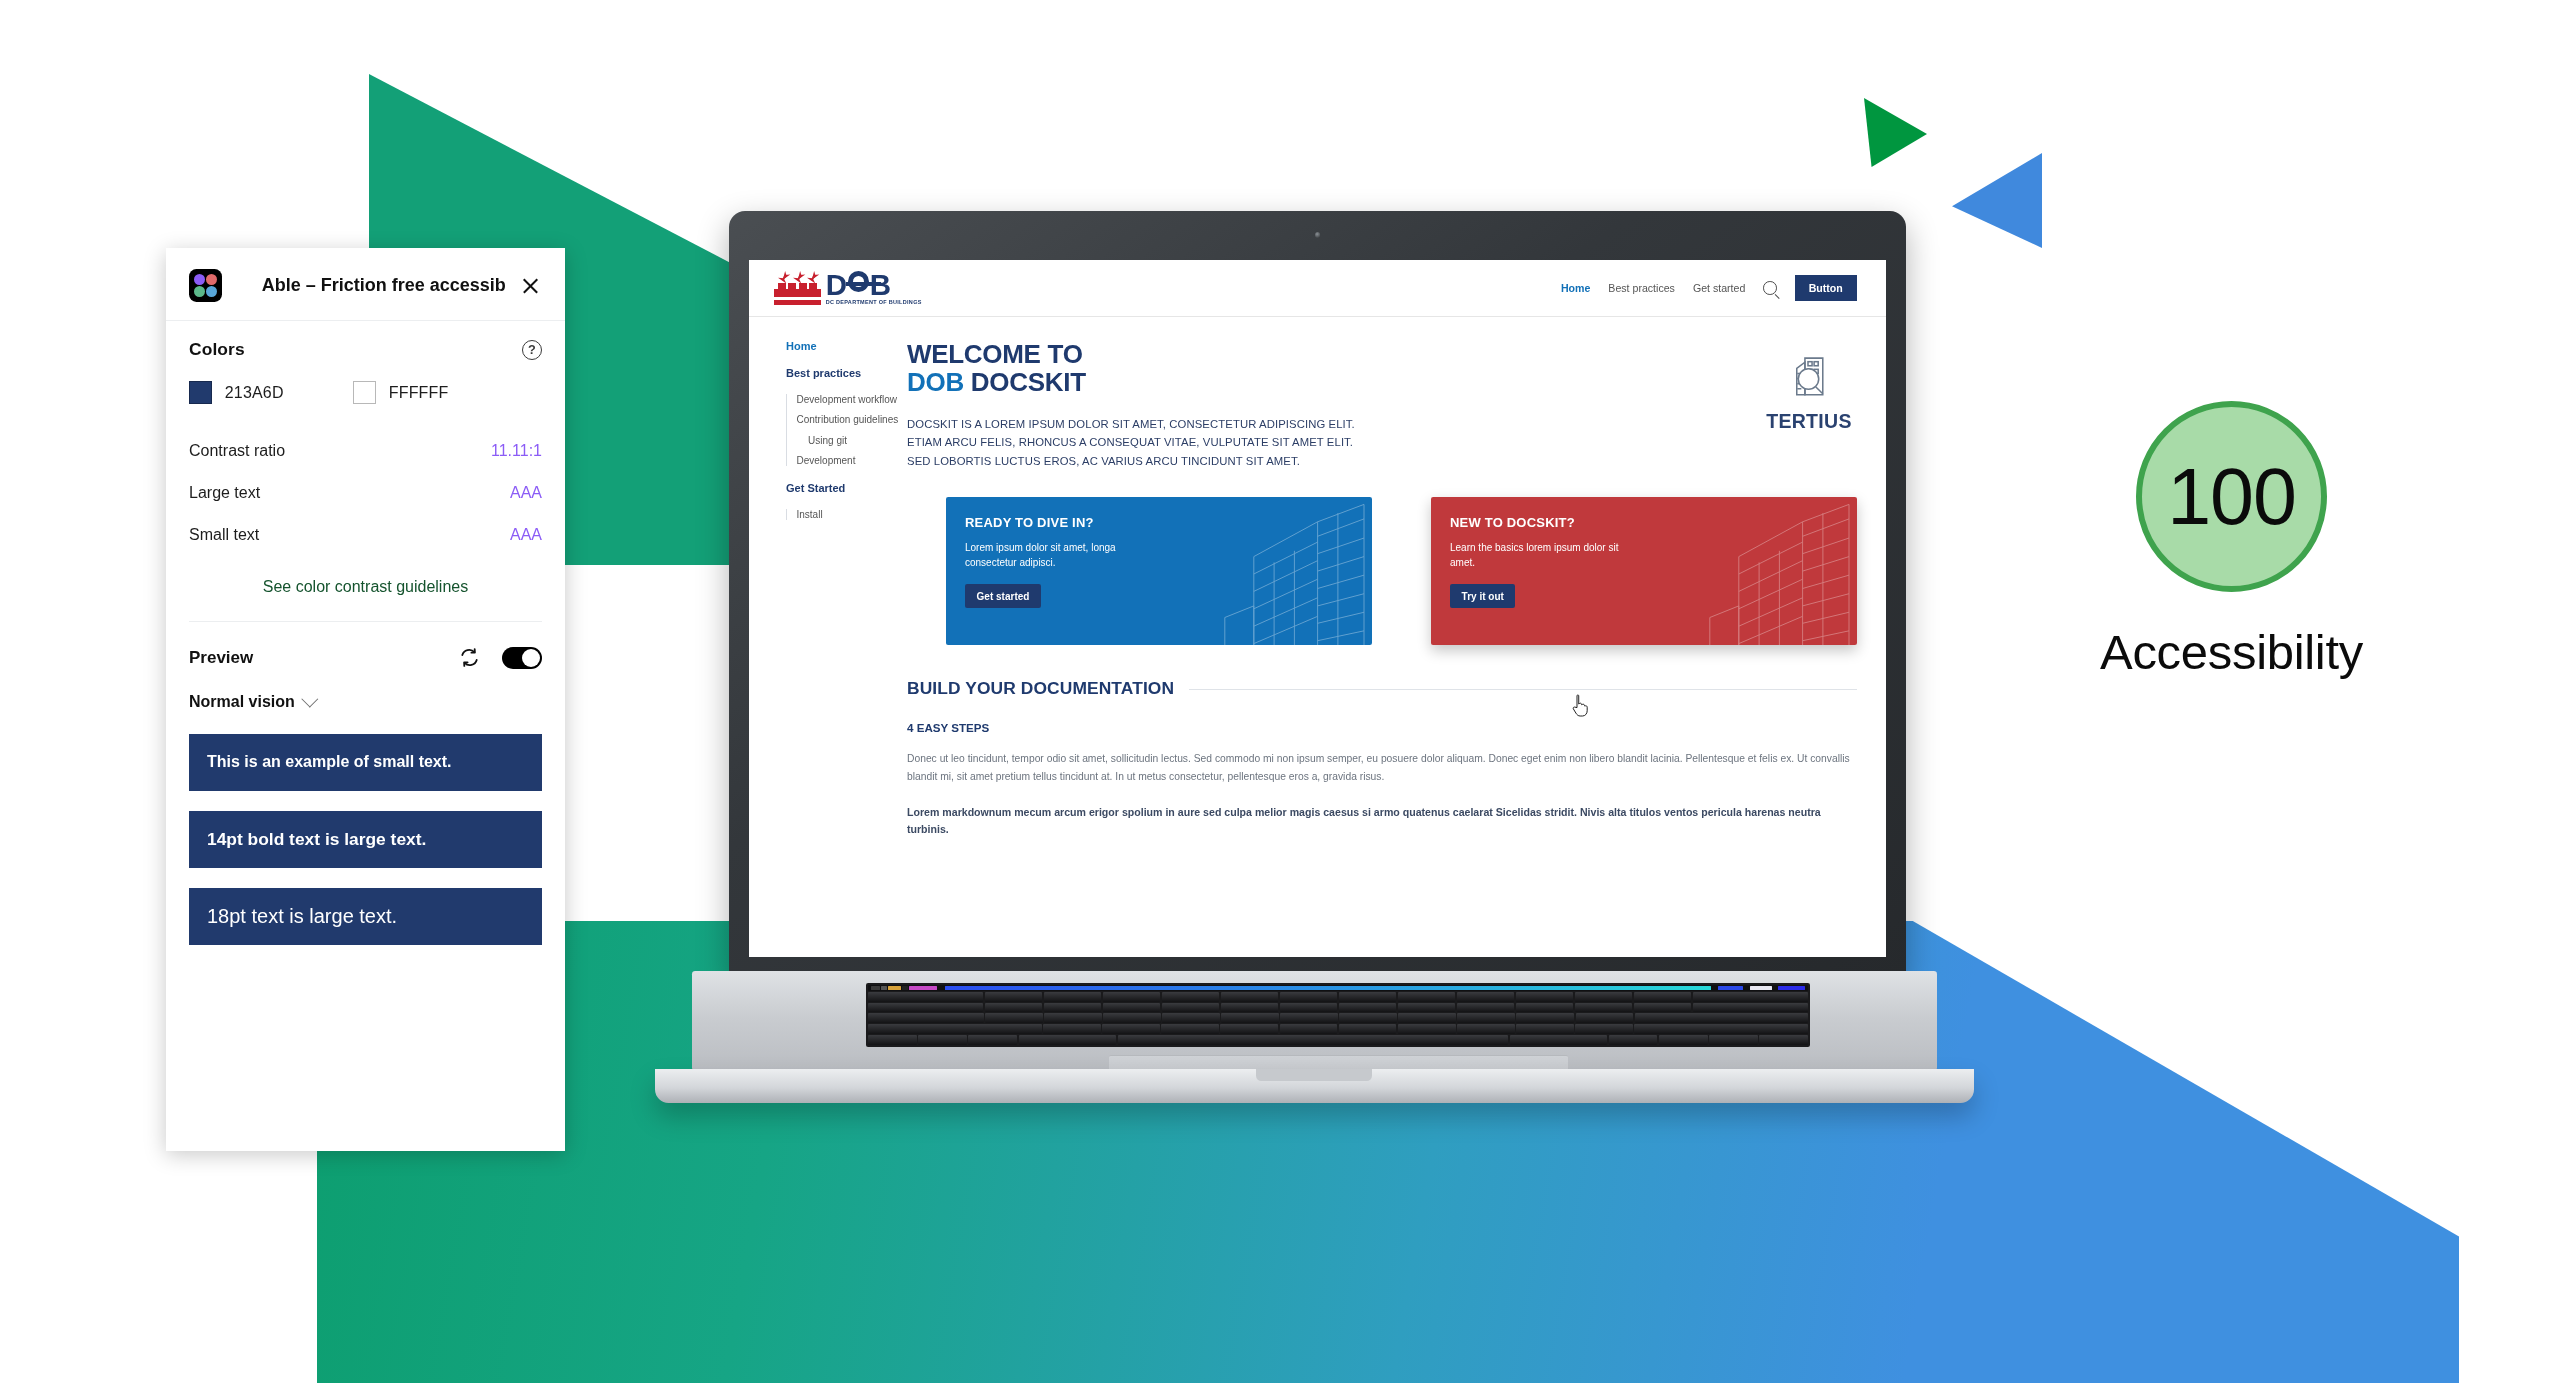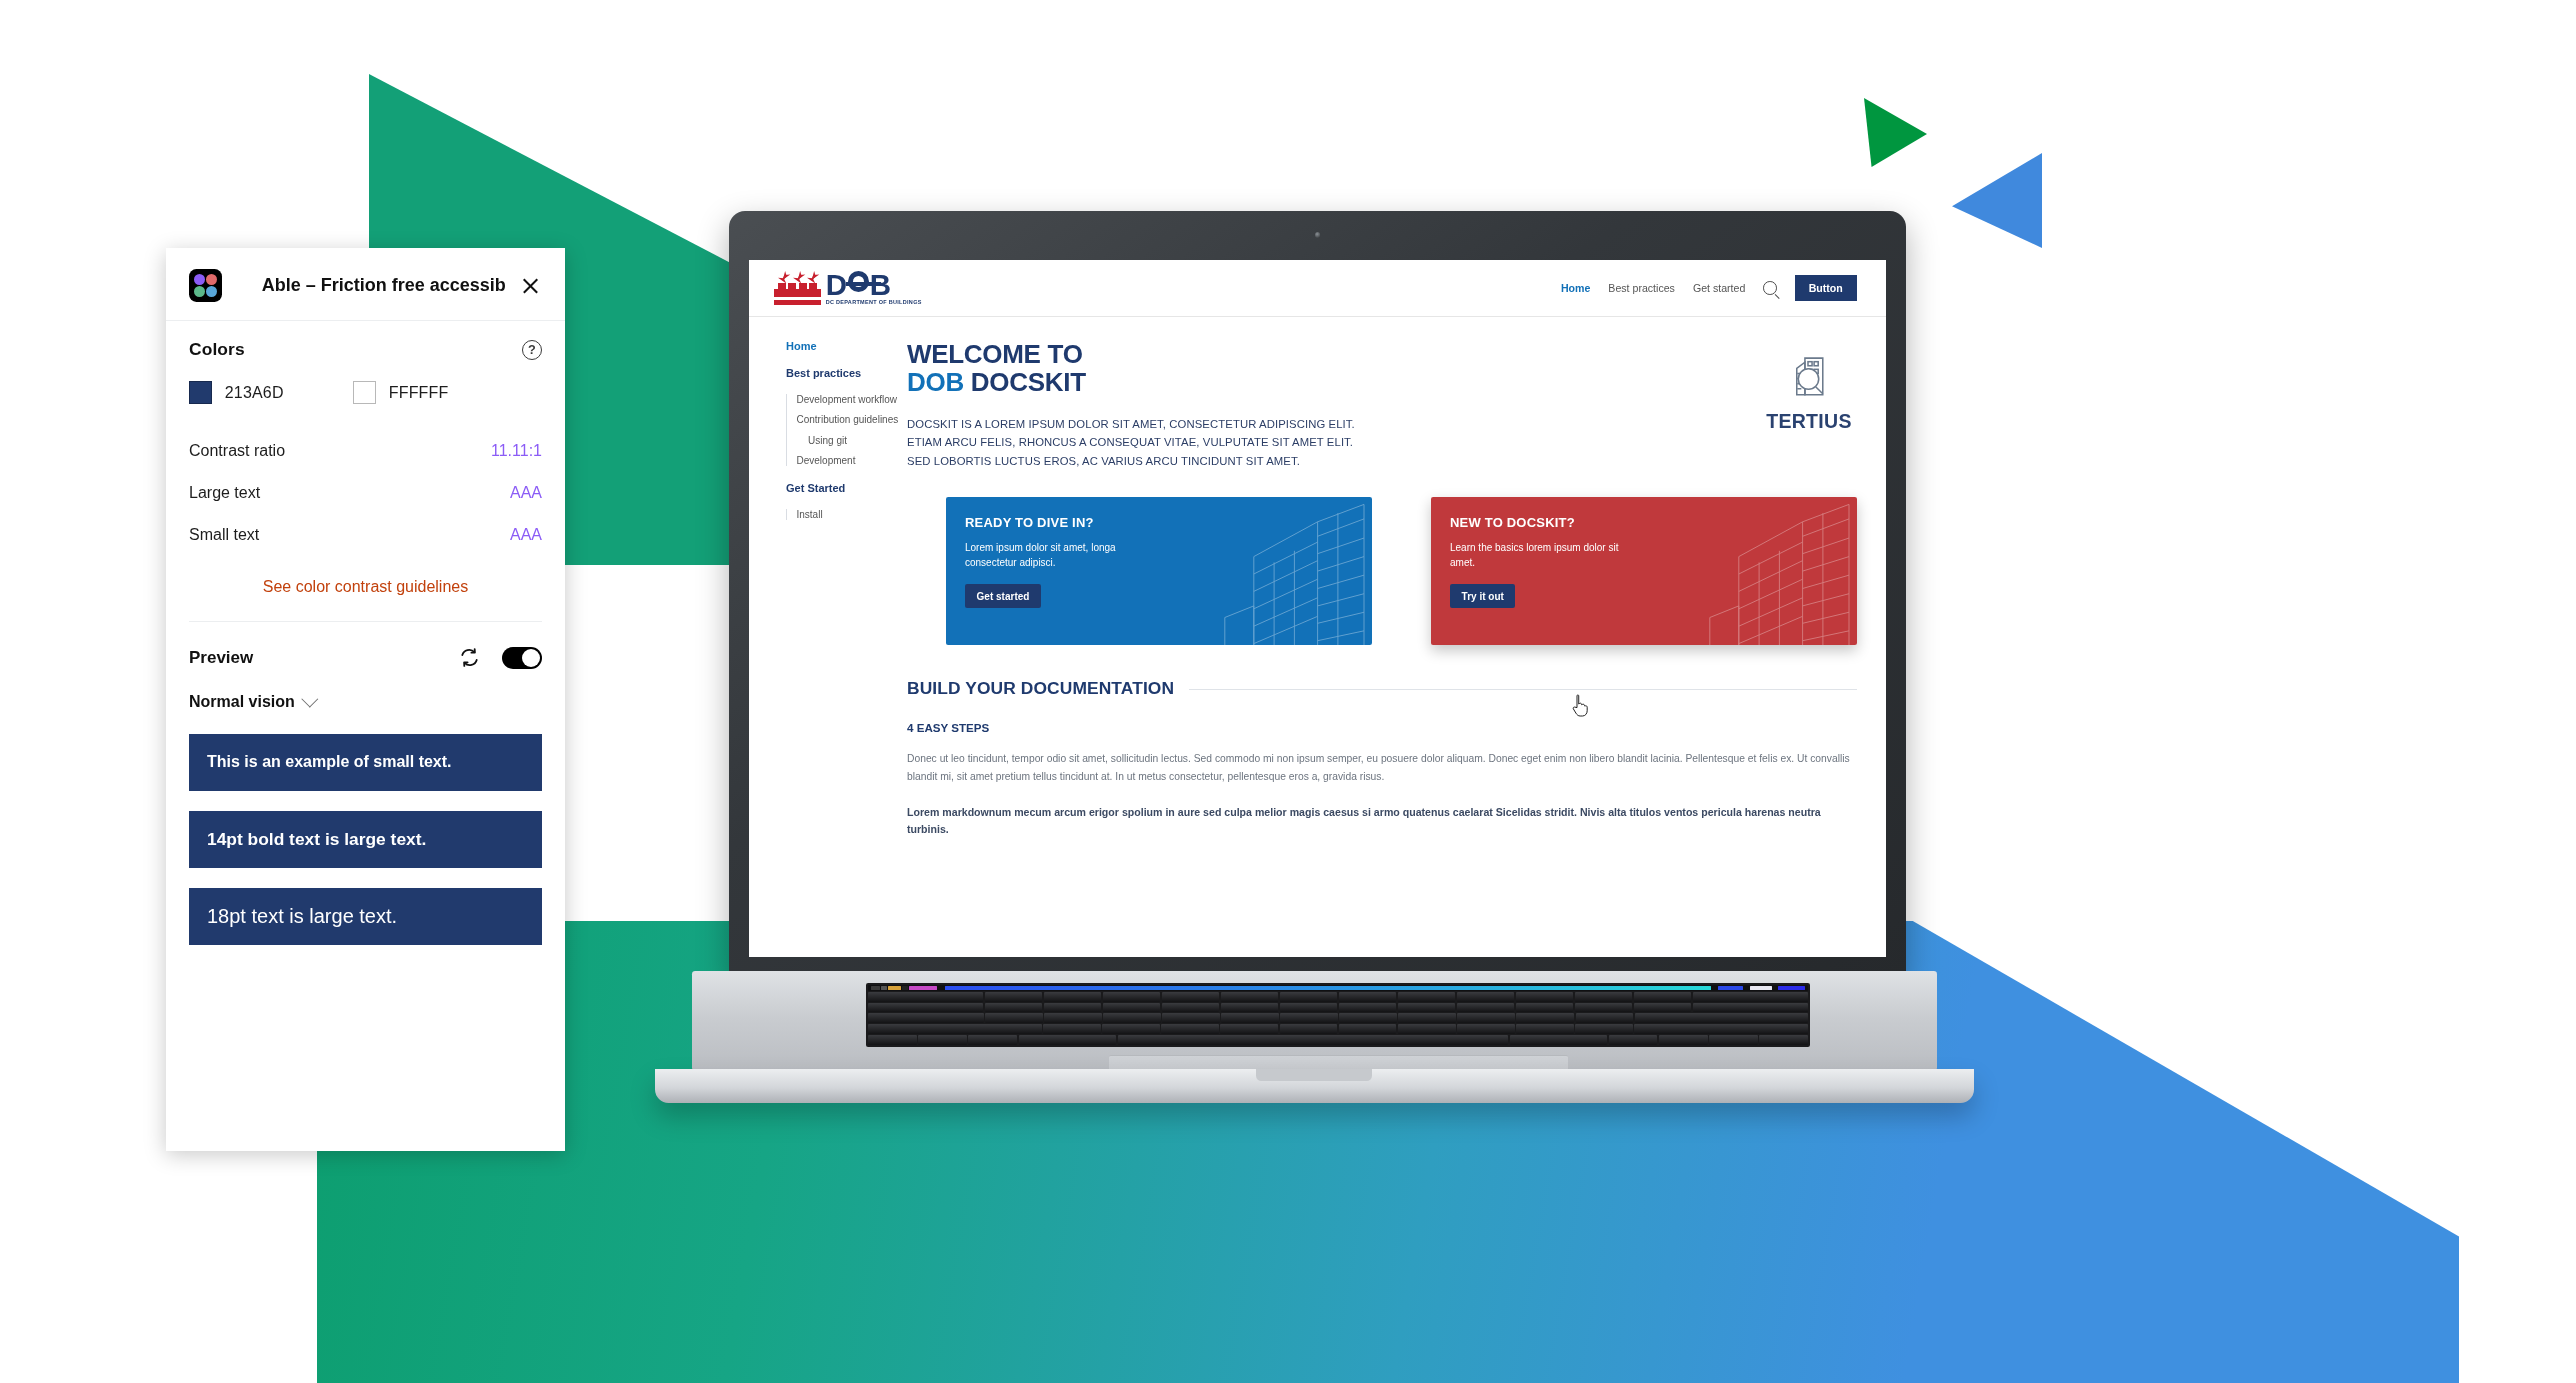--- a/index.html
+++ b/index.html
@@ -97,21 +97,21 @@
     display:flex; justify-content:space-between; align-items:center;
     padding: 12px 0; font-size: 16px; color:#1d1d1d;
   }
   .metric-row .val { font-size: 16px; color:#8b5cf6; }
 
   .guidelines-wrap {
     padding: 22px 0 25px 0; text-align:center;
     border-bottom: 1.1px solid #eceef0;
   }
   #guidelines-link {
-    font-size: 16px; color:#c2410c; text-decoration:none; cursor:pointer;
+    font-size: 16px; color:#14532d; text-decoration:none; cursor:pointer;
   }
 
   .preview-head {
     display:flex; align-items:center; justify-content:space-between;
     padding: 24px 0 5.3px 0;
   }
   .preview-head h3 { font-size: 17px; font-weight:700; color:#111; }
   .preview-ctrls { display:flex; align-items:center; gap: 21px; }
   #refresh-icon { width:23px; height:23px; cursor:pointer; }
   #preview-toggle {
@@ -650,15 +650,21 @@
   </div>
 
   <svg id="cursor-pointer" viewBox="0 0 24 30">
     <path d="M8 2 C8 0.6 10.3 0.6 10.3 2 L10.3 13 L11.6 12.2 C12.6 11.6 14 12.1 14 13.4
              L14 13.9 L15.6 13.4 C16.8 13 18 13.8 18 15 L18 15.6 L19.4 15.4
              C20.6 15.2 21.6 16.1 21.6 17.3 L21.6 22 C21.6 25.8 19 29 15.4 29
              L12.2 29 C9.6 29 8 27.4 6.6 25.2 L3.2 19.6 C2.4 18.3 3.4 16.8 4.8 17.1
              L8 17.8 Z" fill="#ffffff" stroke="#1b1b1b" stroke-width="1.3" stroke-linejoin="round"></path>
   </svg>
 
+  <div id="score-group">
+    <div id="score-circle">
+      <span id="score-value">100</span>
+    </div>
+    <div id="score-label">Accessibility</div>
+  </div>
 
 </div>
 
 
 </body></html>

